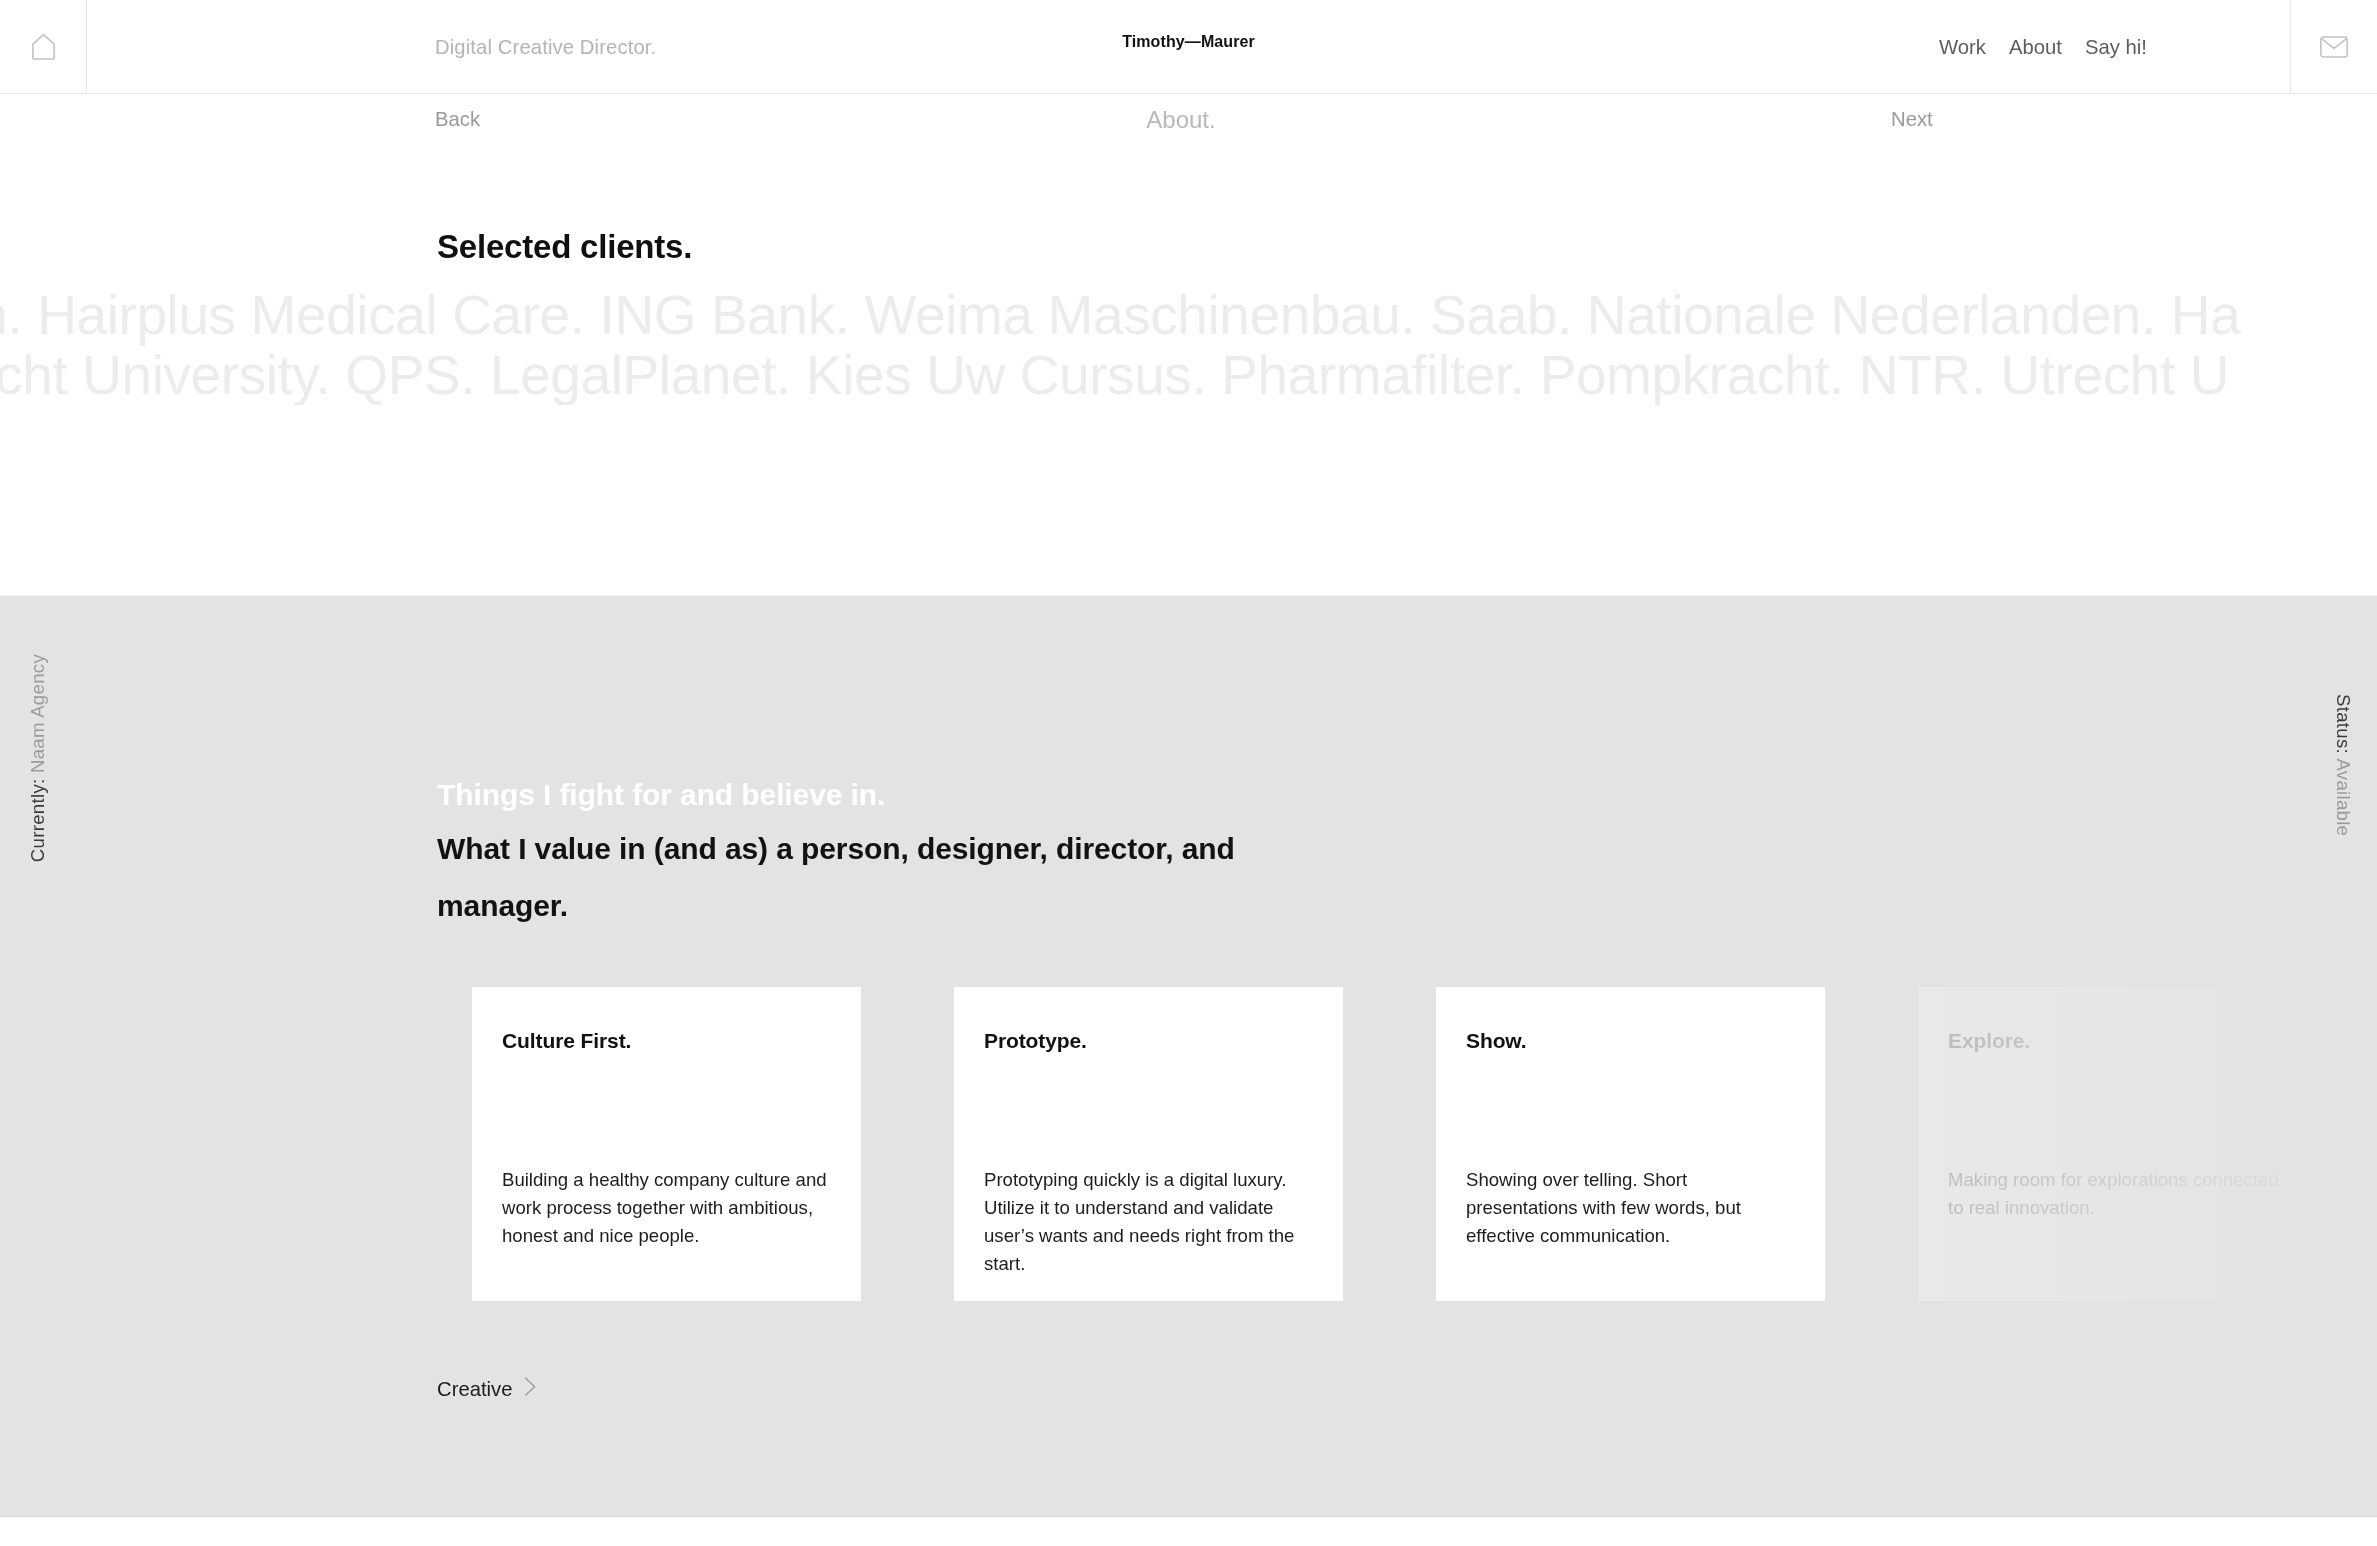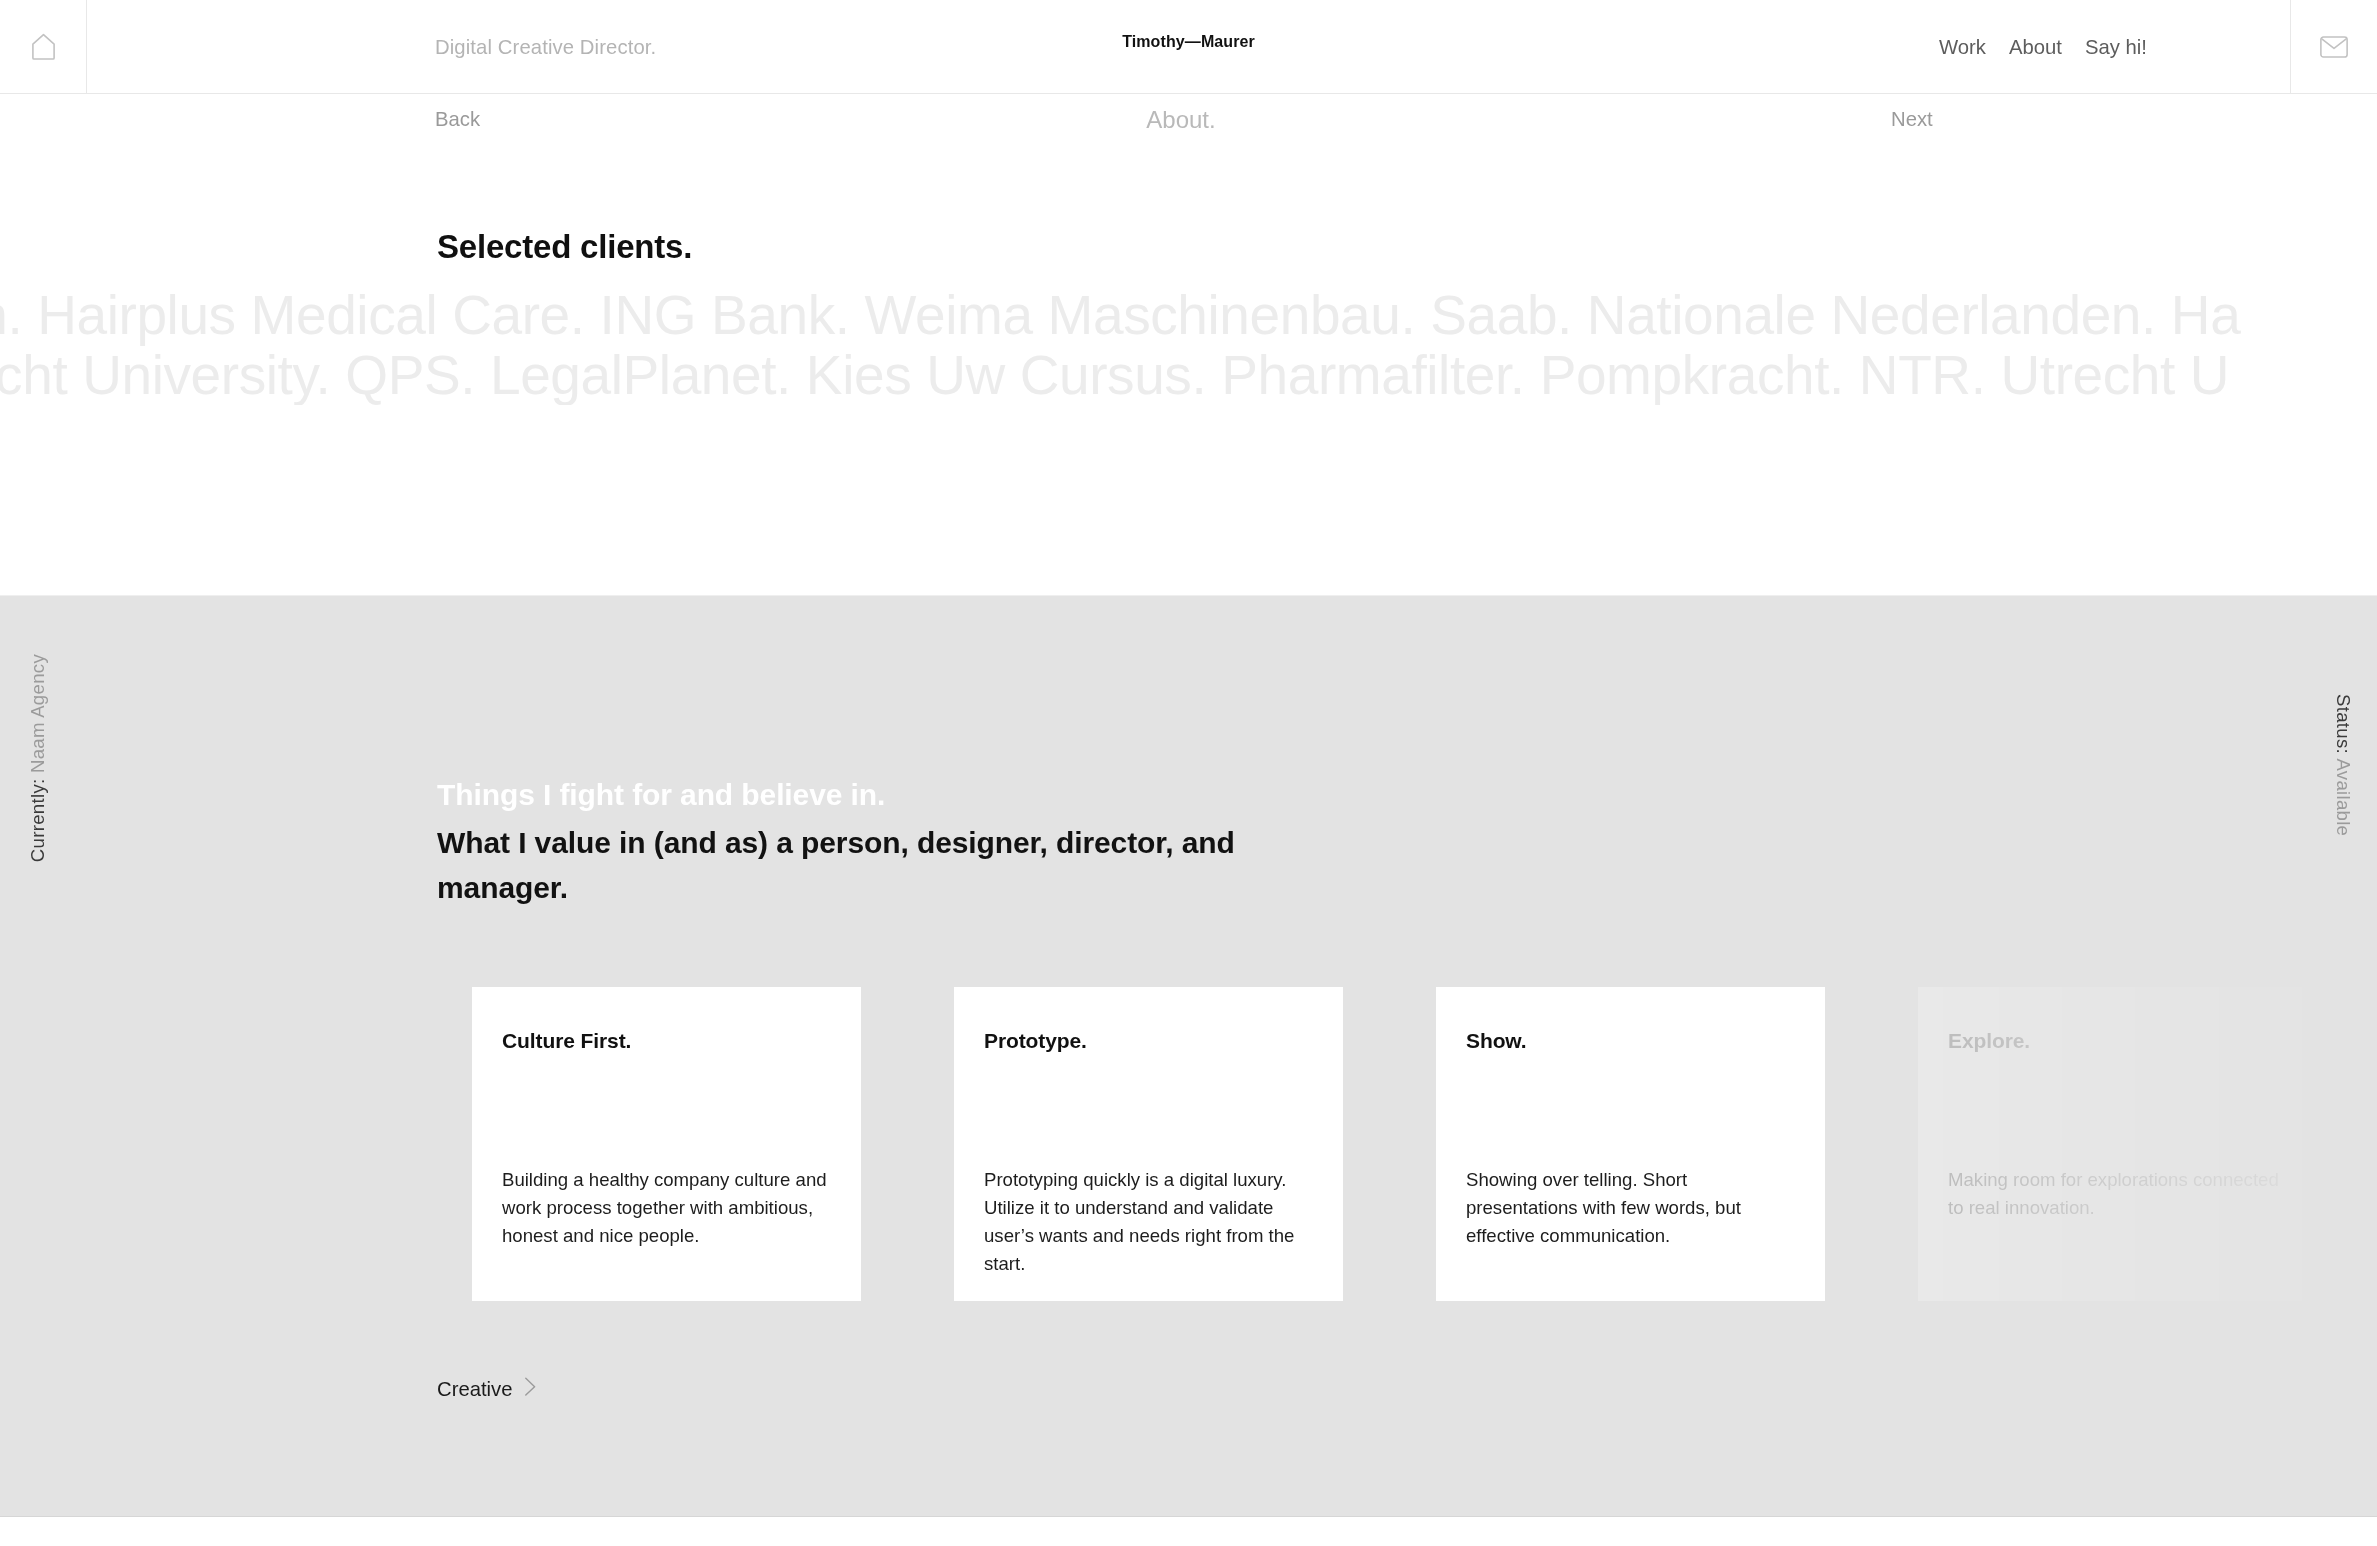--- a/index.html
+++ b/index.html
@@ -171,21 +171,21 @@
     font-size: 30px;
     font-weight: bold;
     color: #ffffff;
     letter-spacing: -0.1px;
   }
   .values-title {
     position: absolute;
     left: 437px; top: 820px;
     width: 884px;
     font-size: 30px;
-    line-height: 45px;
+    line-height: 57px;
     font-weight: bold;
     color: #121212;
     letter-spacing: -0.1px;
   }
 
   
   .cards {
     position: absolute;
     left: 437px; top: 987px;
     display: flex;

